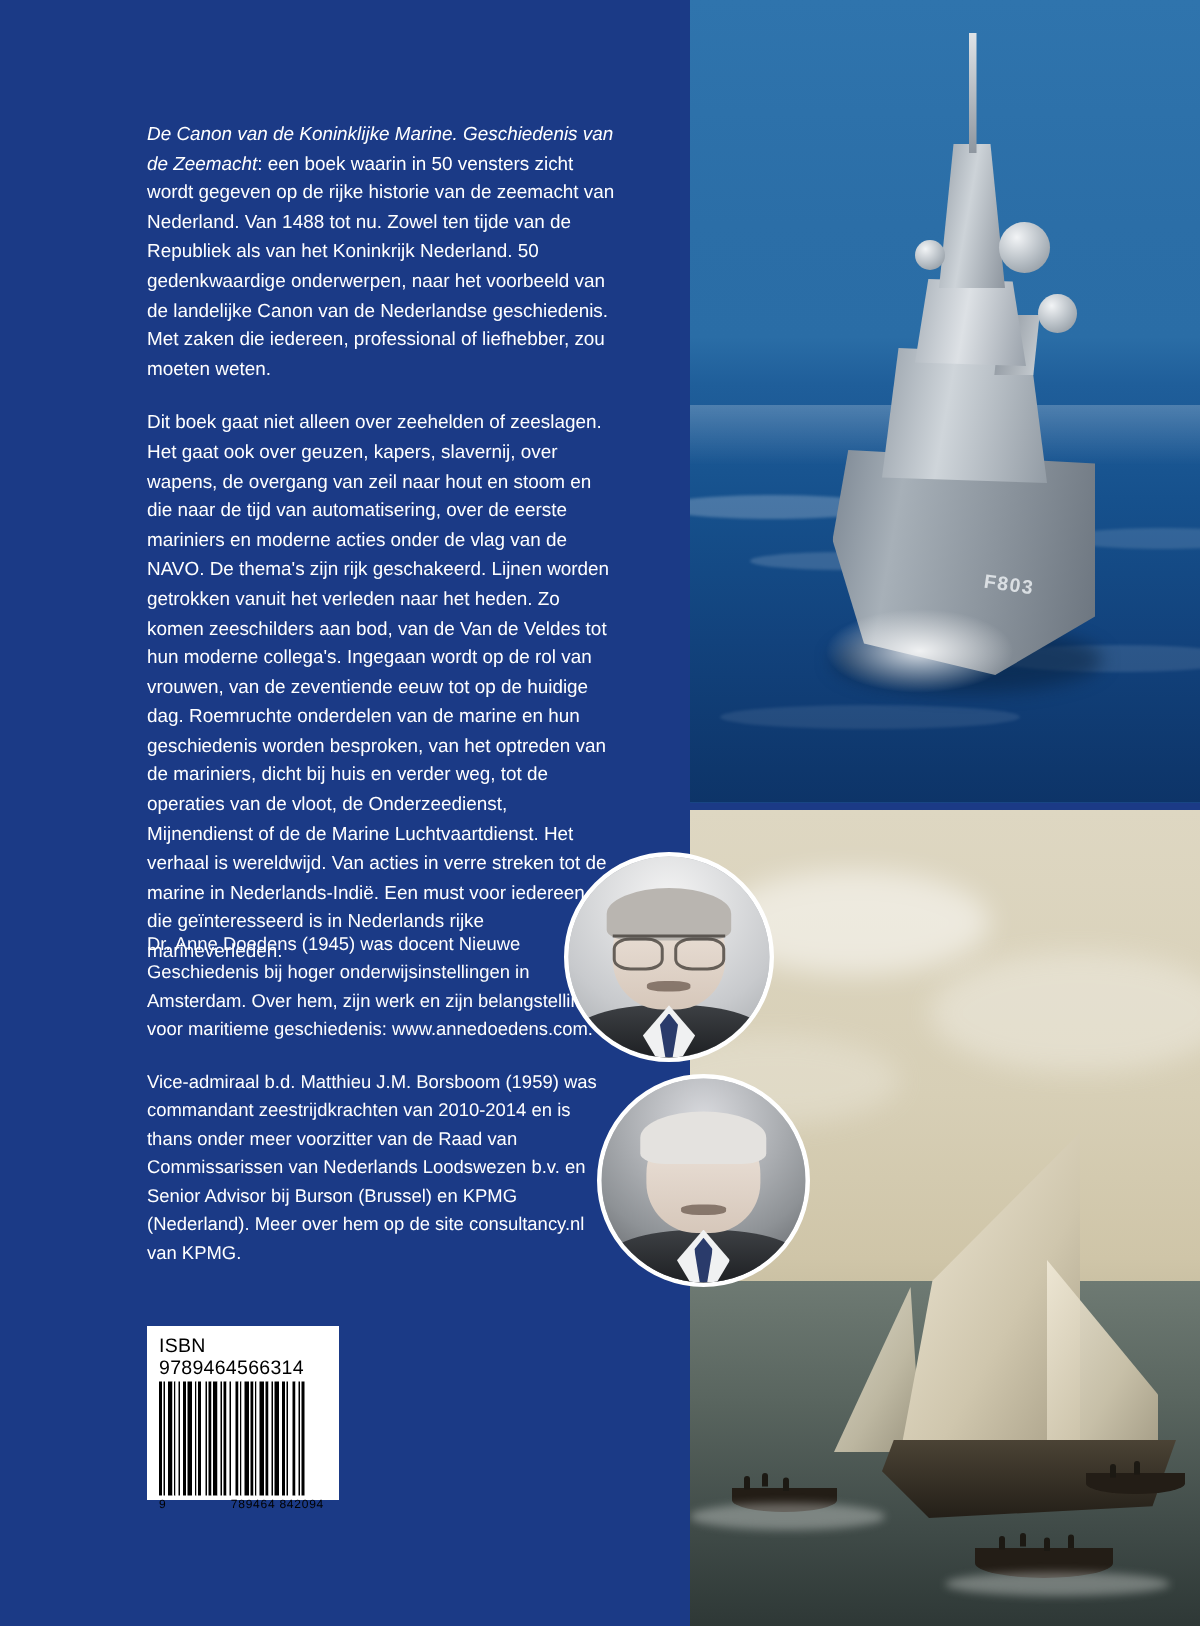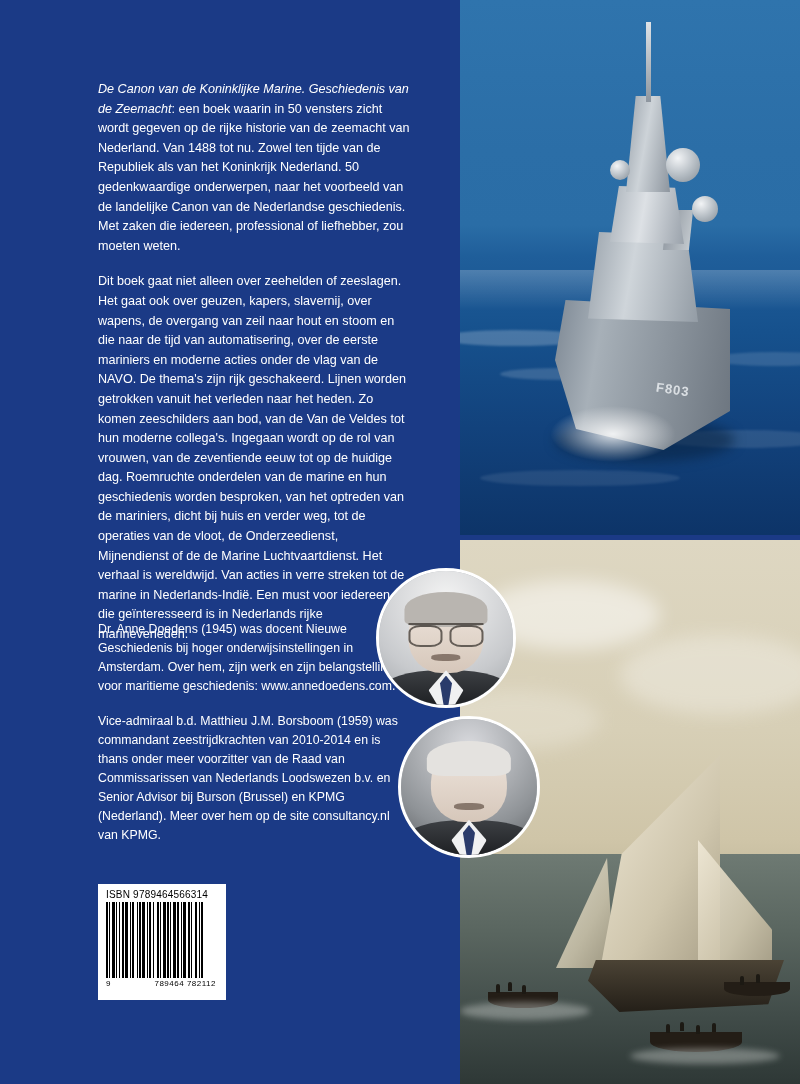--- a/index.html
+++ b/index.html
@@ -383,21 +383,21 @@
     position: absolute;
     left: 98px;
     top: 884px;
     width: 128px;
     height: 116px;
     background: #ffffff;
     padding: 4px 6px;
     box-sizing: border-box;
   }
   .isbn-text {
-    font-size: 10px;
+    font-size: 13px;
     color: #000;
     letter-spacing: 0.2px;
     margin: 1px 0 2px 2px;
     font-family: "Liberation Sans", sans-serif;
   }
   .bars {
     display: flex;
     align-items: flex-end;
     height: 76px;
     gap: 0;
@@ -582,21 +582,21 @@
           <i style="width:1px"></i>
           <i style="width:3px;background:#fff"></i>
         <i style="width:2px"></i>
           <i style="width:2px;background:#fff"></i>
           <i style="width:1px"></i>
           <i style="width:1px;background:#fff"></i>
         <i style="width:2px"></i>
       </div>
       <div class="barcode-digits">
         <span>9</span>
-        <span>789464 782112</span>
+        <span>789464 842094</span>
       </div>
     </div>
 
   </div>
 
   <div class="portrait portrait-1">
     <div class="p-bg"></div>
     <div class="p-body"></div>
     <div class="p-head"></div>
     <div class="p-hair"></div>

